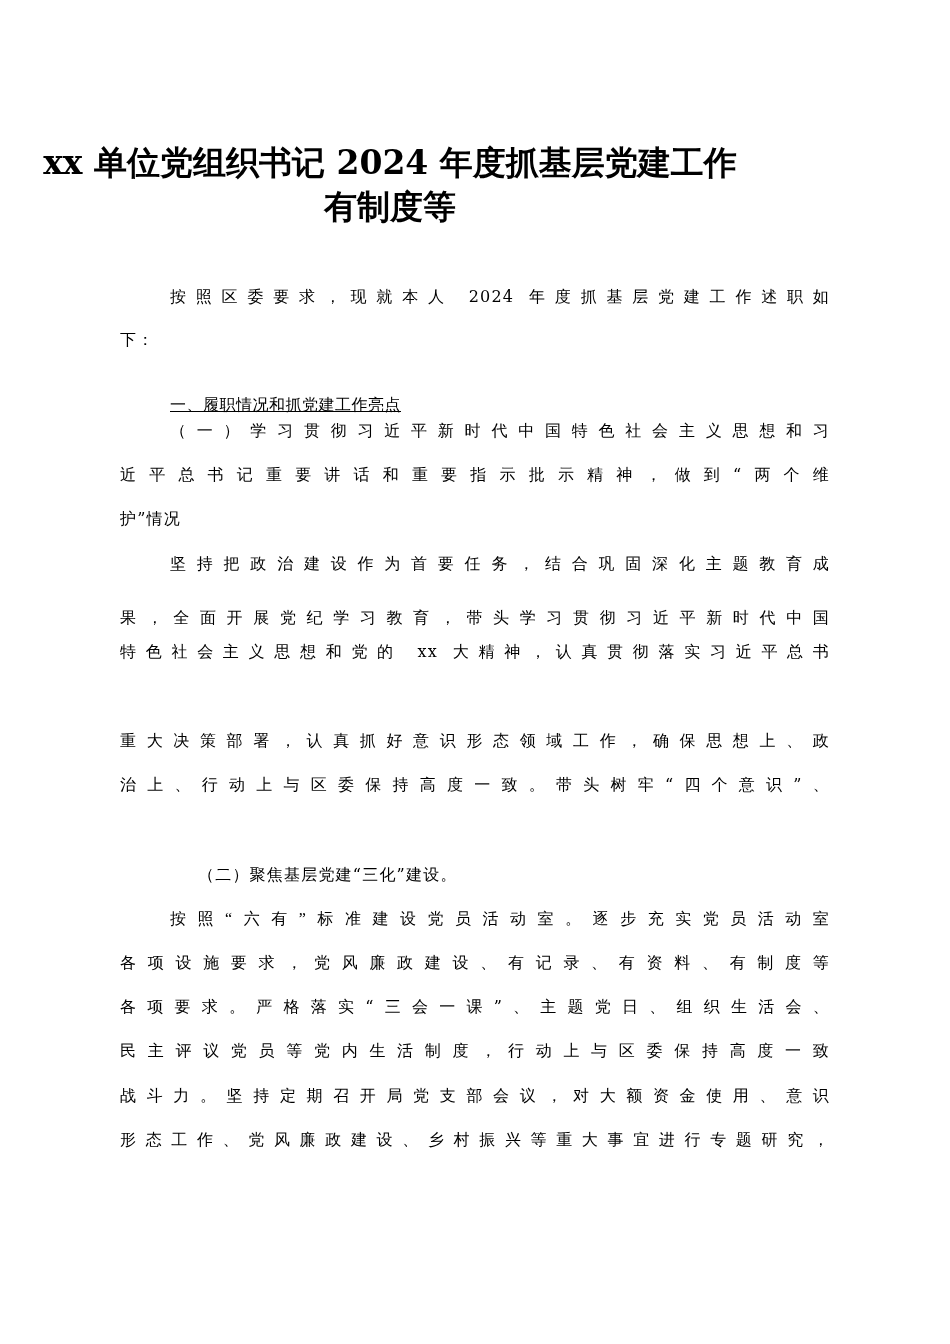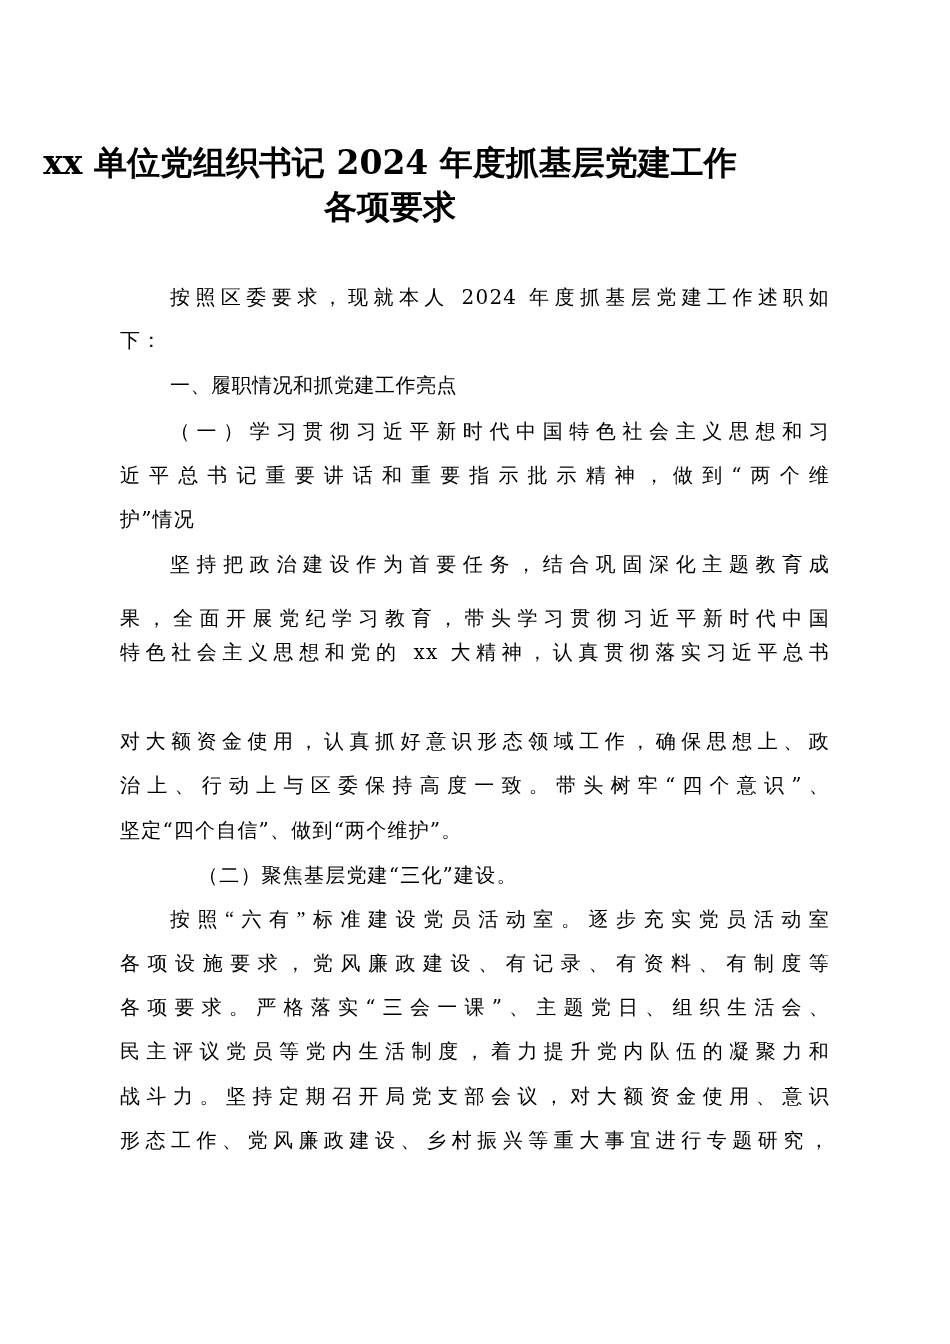--- a/index.html
+++ b/index.html
@@ -8,57 +8,56 @@
   .title {
     position: absolute; left: 0; width: 780px; text-align: center;
     font-family: "DejaVu Serif", "Liberation Serif", serif;
     font-weight: bold; font-size: 33px; line-height: 46px; letter-spacing: 0px;
   }
   .title-1 { top: 140px; }
   .title-2 { top: 184px; }
   .line {
     position: absolute; left: 120px; width: 710px; white-space: nowrap;
     font-family: "DejaVu Serif", "Liberation Serif", serif;
-    font-size: 20px; line-height: 30px; letter-spacing: 1.2px;
+    font-size: 16px; line-height: 30px; letter-spacing: 1.2px;
     text-align: justify; text-align-last: justify;
   }
   .line.indent { left: 170px; width: 660px; }
   .line.last { text-align-last: left; }
   .heading1 {
     font-family: "DejaVu Sans", "Liberation Sans", sans-serif;
     letter-spacing: 0.5px;
   }
   .sub { }
 </style>
 </head>
 <body>
 
 <div class="page">
 
   <div class="title title-1">xx 单位党组织书记 2024 年度抓基层党建工作</div>
-  <div class="title title-2">各项要求</div>
+  <div class="title title-2">有制度等</div>
 
   <div class="line indent" style="top:282px;">按照区委要求，现就本人 2024 年度抓基层党建工作述职如</div>
   <div class="line last" style="top:325px;">下：</div>
 
-  <div class="line indent last heading1" style="top:370px;">一、履职情况和抓党建工作亮点</div>
+  <div class="line indent last heading1" style="top:390px;text-decoration:underline;">一、履职情况和抓党建工作亮点</div>
 
   <div class="line indent sub" style="top:416px;">（一）学习贯彻习近平新时代中国特色社会主义思想和习</div>
   <div class="line sub" style="top:460px;">近平总书记重要讲话和重要指示批示精神，做到“两个维</div>
   <div class="line last sub" style="top:504px;">护”情况</div>
 
   <div class="line indent" style="top:549px;">坚持把政治建设作为首要任务，结合巩固深化主题教育成</div>
   <div class="line" style="top:593px;margin-top:10px;">果，全面开展党纪学习教育，带头学习贯彻习近平新时代中国</div>
   <div class="line" style="top:637px;">特色社会主义思想和党的 xx 大精神，认真贯彻落实习近平总书</div>
-  <div class="line" style="top:726px;">对大额资金使用，认真抓好意识形态领域工作，确保思想上、政</div>
+  <div class="line" style="top:726px;">重大决策部署，认真抓好意识形态领域工作，确保思想上、政</div>
   <div class="line" style="top:770px;">治上、行动上与区委保持高度一致。带头树牢“四个意识”、</div>
-  <div class="line last" style="top:815px;">坚定“四个自信”、做到“两个维护”。</div>
 
   <div class="line indent last sub" style="top:860px;margin-left:28px;">（二）聚焦基层党建“三化”建设。</div>
 
   <div class="line indent" style="top:904px;font-family:Liberation Serif, serif;">按照“六有”标准建设党员活动室。逐步充实党员活动室</div>
   <div class="line" style="top:948px;">各项设施要求，党风廉政建设、有记录、有资料、有制度等</div>
   <div class="line" style="top:992px;">各项要求。严格落实“三会一课”、主题党日、组织生活会、</div>
-  <div class="line" style="top:1036px;">民主评议党员等党内生活制度，着力提升党内队伍的凝聚力和</div>
+  <div class="line" style="top:1036px;">民主评议党员等党内生活制度，行动上与区委保持高度一致</div>
   <div class="line" style="top:1081px;">战斗力。坚持定期召开局党支部会议，对大额资金使用、意识</div>
   <div class="line" style="top:1125px;">形态工作、党风廉政建设、乡村振兴等重大事宜进行专题研究，</div>
 
 </div>
 
 </body></html>

